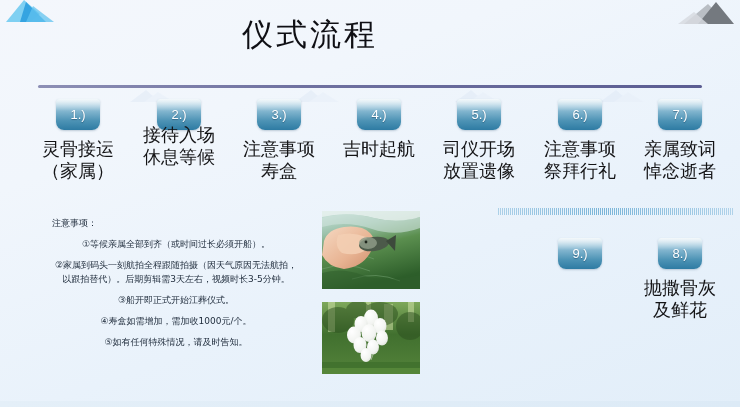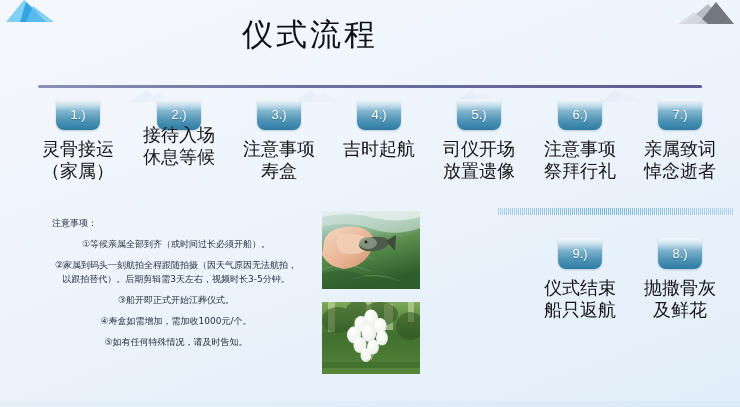--- a/index.html
+++ b/index.html
@@ -148,24 +148,20 @@
   <div class="steplabel" style="left:625px;top:138px">
     <div>亲属致词</div>
     <div>悼念逝者</div>
   </div>
 
   <div class="stripebar"></div>
 
   <div class="badge" style="left:558px;top:238px">9.)</div>
   <div class="badge" style="left:658px;top:238px">8.)</div>
 
-  <div class="steplabel" style="left:525px;top:277px">
-    <div>仪式结束</div>
-    <div>船只返航</div>
-  </div>
   <div class="steplabel" style="left:625px;top:277px">
     <div>抛撒骨灰</div>
     <div>及鲜花</div>
   </div>
 
   <div class="notes">
     <div class="nhead">注意事项：</div>
     <p>①等候亲属全部到齐（或时间过长必须开船）。</p>
     <p>②家属到码头一刻航拍全程跟随拍摄（因天气原因无法航拍，以跟拍替代）。后期剪辑需3天左右，视频时长3-5分钟。</p>
     <p>③船开即正式开始江葬仪式。</p>

